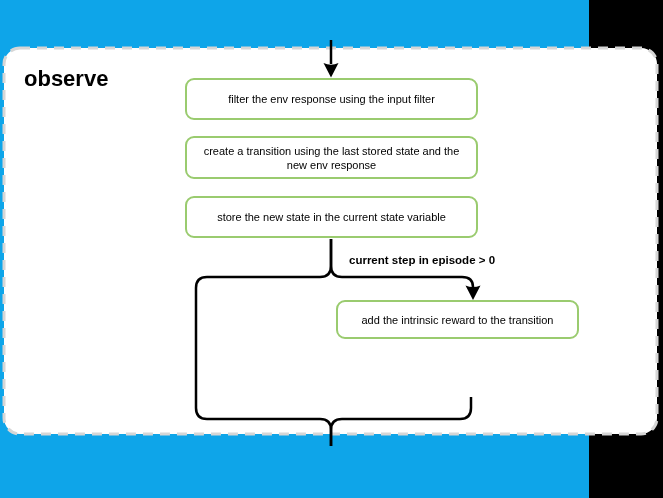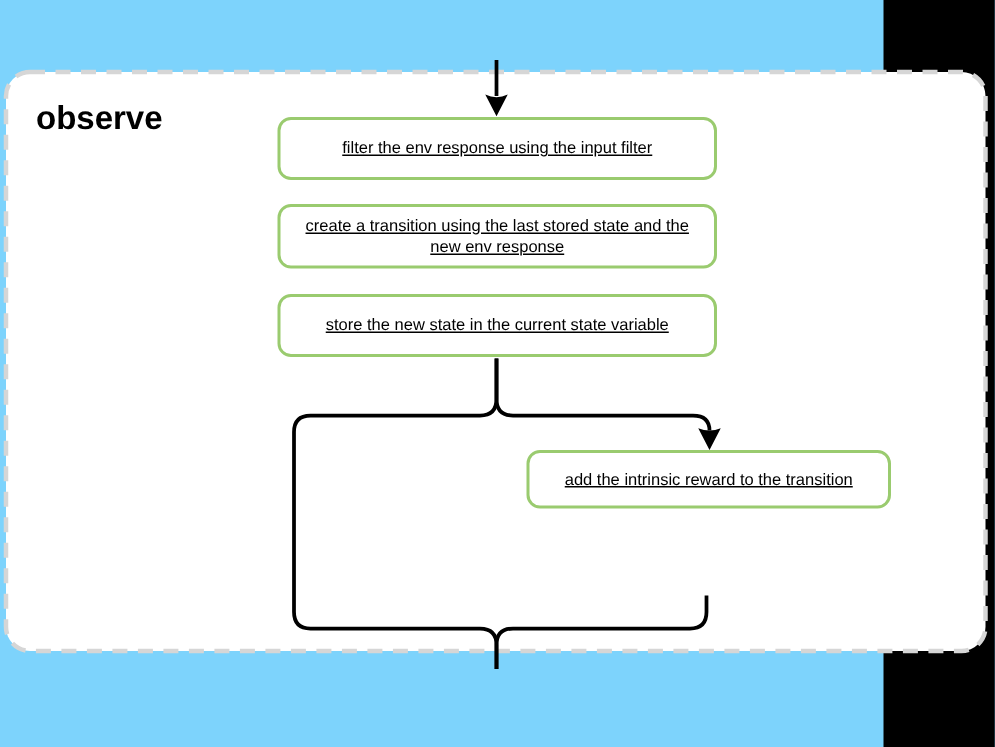--- a/index.html
+++ b/index.html
@@ -8,21 +8,21 @@
     width: 663px;
     height: 498px;
     background: #000000;
     font-family: "Liberation Sans", "DejaVu Sans", sans-serif;
     overflow: hidden;
   }
   #canvas {
     position: relative;
     width: 589px;
     height: 498px;
-    background: #7dd3fc;
+    background: #0ea5e9;
   }
   #flow-svg {
     position: absolute;
     left: 0;
     top: 0;
     width: 663px;
     height: 498px;
     pointer-events: none;
   }
   .diagram-title {
@@ -41,26 +41,25 @@
     border: 2.5px solid #9ACB6F;
     border-radius: 9px;
     display: flex;
     align-items: center;
     justify-content: center;
     text-align: center;
     font-size: 11px;
     line-height: 14px;
     color: #000000;
     padding: 2px 12px;
-    text-decoration: underline;
   }
   .node-1 { left: 185px; top: 78px;  width: 293px; height: 42px; }
   .node-2 { left: 185px; top: 136px; width: 293px; height: 43px; }
   .node-3 { left: 185px; top: 196px; width: 293px; height: 42px; }
-  .node-4 { left: 351px; top: 300px; width: 243px; height: 39px; }
+  .node-4 { left: 336px; top: 300px; width: 243px; height: 39px; }
   .node-5 { left: 350px; top: 358px; width: 243px; height: 39px; }
   .branch-label {
     position: absolute;
     left: 349px;
     top: 254px;
     font-size: 11.5px;
     font-weight: bold;
     color: #000000;
     white-space: nowrap;
   }
@@ -92,19 +91,20 @@
   </div>
 
   <div class="flow-node node-3">
     <span>store the new state in the current state variable</span>
   </div>
 
   <div class="flow-node node-2">
     <span>create a transition using the last stored state and the new env response</span>
   </div>
 
+  <div class="branch-label">current step in episode &gt; 0</div>
 
   <div class="flow-node node-4">
     <span>add the intrinsic reward to the transition</span>
   </div>
 
 
 </div>
 
 </body></html>

